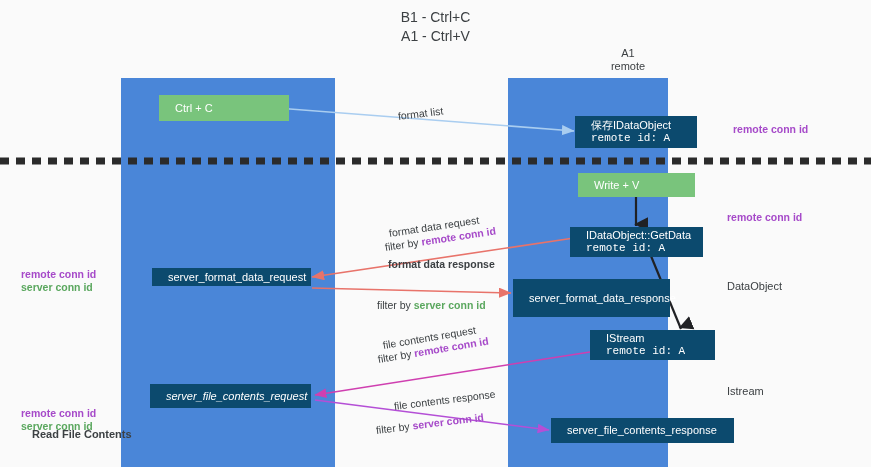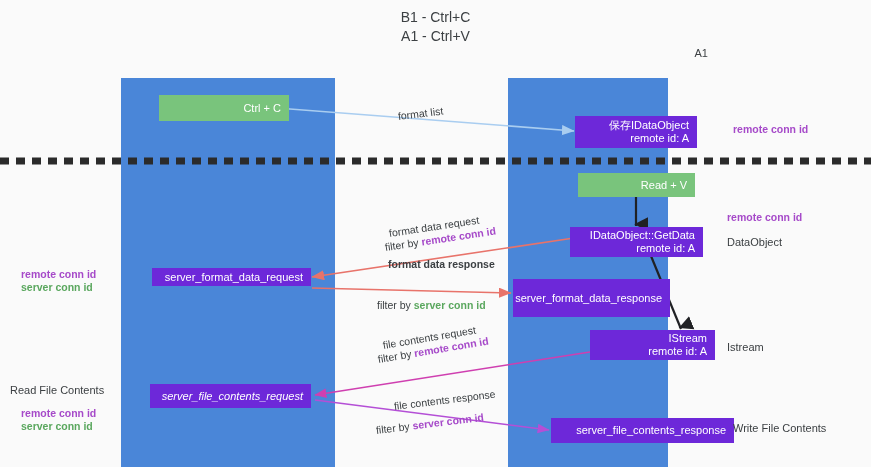--- a/index.html
+++ b/index.html
@@ -24,56 +24,56 @@
   
   .col-header {
     position:absolute;
     text-align:center;
     color:#3c4043;
     font-size:11px;
     line-height:13px;
     width:160px;
   }
   #hdr-b1 { left:148px; top:47px; }
-  #hdr-a1 { left:548px; top:47px;text-align:right; }
+  #hdr-a1 { left:548px; top:47px; }
 
   
   #title {
     position:absolute; left:0; top:8px; width:871px;
     text-align:center; color:#3c4043;
     font-size:14px; line-height:19px;
   }
 
   
   .box {
     position:absolute;
     display:flex; flex-direction:column;
-    align-items:flex-end; justify-content:center;
+    align-items:flex-start; justify-content:center;
     color:#ffffff;
     font-size:11px;
     line-height:13px;
     text-align:center;
-    padding:2px 8px;
-  }
-  .box.orange { background:#6d28d9; }
+    padding:2px 16px;
+  }
+  .box.orange { background:#0c4a6e; }
   .box.green  { background:#79c47c; }
-  .box .l2 { display:block; }
+  .box .l2 { display:block;font-family:Liberation Mono, monospace; }
 
   
   .lbl {
     position:absolute;
     font-size:10.5px;
     line-height:13px;
     color:#3c4043;
     white-space:nowrap;
   }
   .lbl.purple { color:#a64ac9; font-weight:bold; }
   .lbl.green  { color:#5aa75e; font-weight:bold; }
   .lbl.dark   { color:#3c4043; }
-  .lbl.big    { font-size:11px; }
+  .lbl.big    { font-size:11px;margin-top:44px; }
 
   .rot-a { transform: rotate(-8.5deg); transform-origin: left center; }
   .rot-b { transform: rotate(-9.5deg); transform-origin: left center; }
   .rot-c { transform: rotate(-7deg);  transform-origin: left center; }
 
   .inline-purple { color:#a64ac9; font-weight:bold; }
   .inline-green  { color:#5aa75e; font-weight:bold; }
 
   svg.overlay { position:absolute; left:0; top:0; width:871px; height:467px; pointer-events:none; }
 </style>
@@ -85,20 +85,21 @@
   <div class="panel" id="panel-b1"></div>
   <div class="panel" id="panel-a1" style="left:508px;top:78px;width:160px;height:389px;"></div>
 
   <div id="title">
     <div>B1 - Ctrl+C</div>
     <div>A1 - Ctrl+V</div>
   </div>
 
   <div class="col-header" id="hdr-a1">
     <div>A1</div>
+    <div>remote</div>
   </div>
 
   <svg class="overlay" viewBox="0 0 871 467">
     <defs>
       <marker id="ah-blue" markerWidth="9" markerHeight="9" refX="7.6" refY="3.2" orient="auto">
         <path d="M0,0 L8,3.2 L0,6.4 Z" fill="#a9cdf0"></path>
       </marker>
       <marker id="ah-red" markerWidth="9" markerHeight="9" refX="7.6" refY="3.2" orient="auto">
         <path d="M0,0 L8,3.2 L0,6.4 Z" fill="#e8736a"></path>
       </marker>
@@ -133,21 +134,21 @@
   <div class="box green" style="left:159px;top:95px;width:130px;height:26px;">
     <span>Ctrl + C</span>
   </div>
 
   <div class="box orange" style="left:575px;top:116px;width:122px;height:32px;">
     <span>保存IDataObject</span>
     <span class="l2">remote id: A</span>
   </div>
 
   <div class="box green" style="left:578px;top:173px;width:117px;height:24px;">
-    <span>Read + V</span>
+    <span>Write + V</span>
   </div>
 
   <div class="box orange" style="left:570px;top:227px;width:133px;height:30px;">
     <span>IDataObject::GetData</span>
     <span class="l2">remote id: A</span>
   </div>
 
   <div class="box orange" style="left:152px;top:268px;width:159px;height:18px;">
     <span>server_format_data_request</span>
   </div>
@@ -197,17 +198,17 @@
 
   <div class="lbl purple" style="left:733px;top:123px;">remote conn id</div>
   <div class="lbl purple" style="left:727px;top:211px;">remote conn id</div>
   <div class="lbl dark big" style="left:727px;top:236px;">DataObject</div>
   <div class="lbl dark big" style="left:727px;top:341px;">Istream</div>
   <div class="lbl dark big" style="left:733px;top:422px;">Write File Contents</div>
 
   <div class="lbl purple" style="left:21px;top:268px;">remote conn id</div>
   <div class="lbl green" style="left:21px;top:281px;">server conn id</div>
 
-  <div class="lbl dark big" style="left:10px;top:384px;">Read File Contents</div>
+  <div class="lbl dark big" style="left:32px;top:384px;font-weight:bold;">Read File Contents</div>
   <div class="lbl purple" style="left:21px;top:407px;">remote conn id</div>
   <div class="lbl green" style="left:21px;top:420px;">server conn id</div>
 
 </div>
 
 </body></html>

